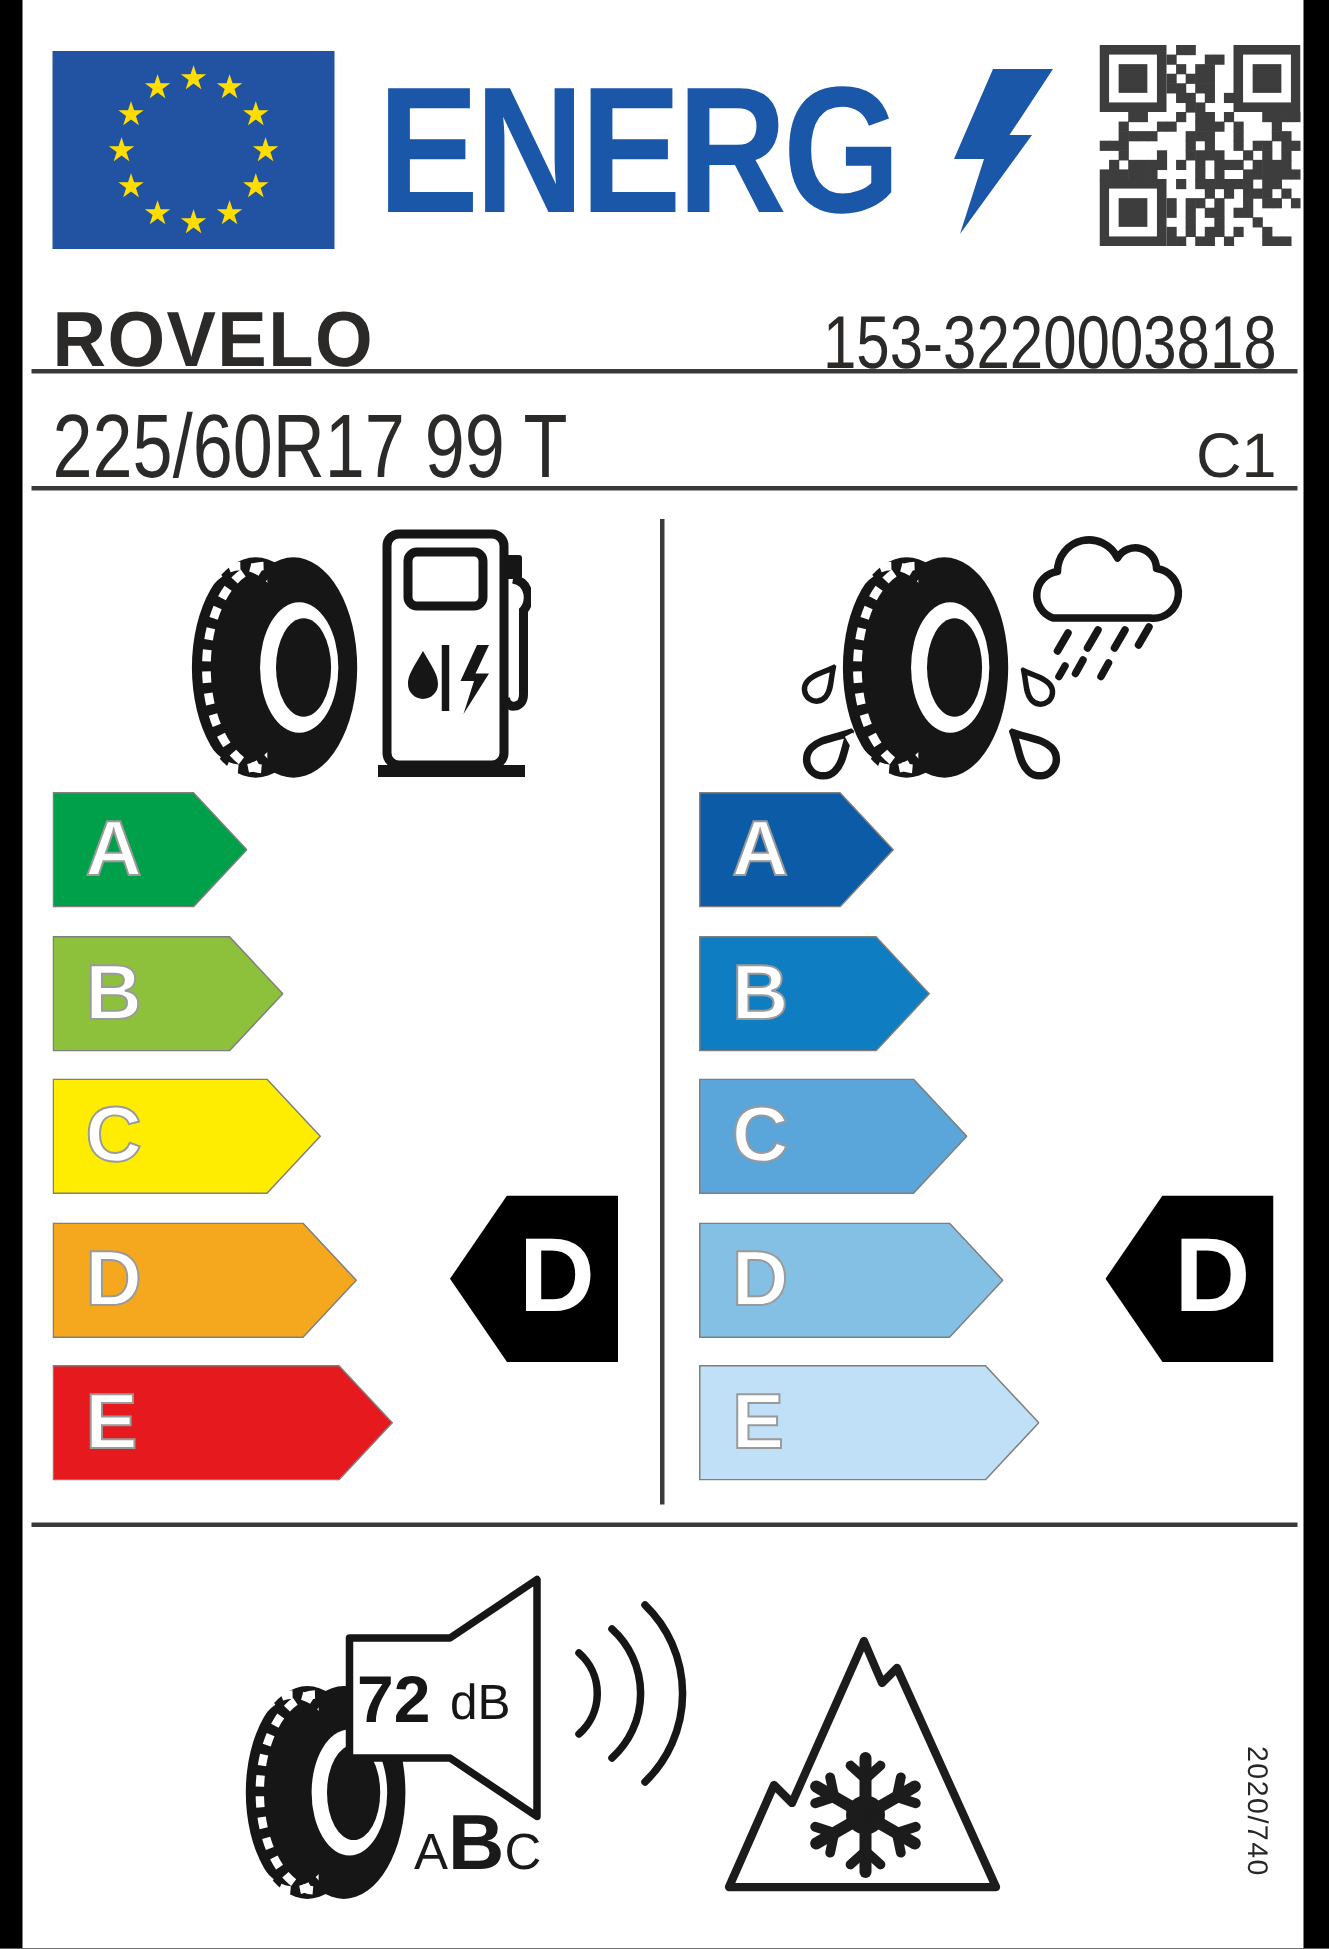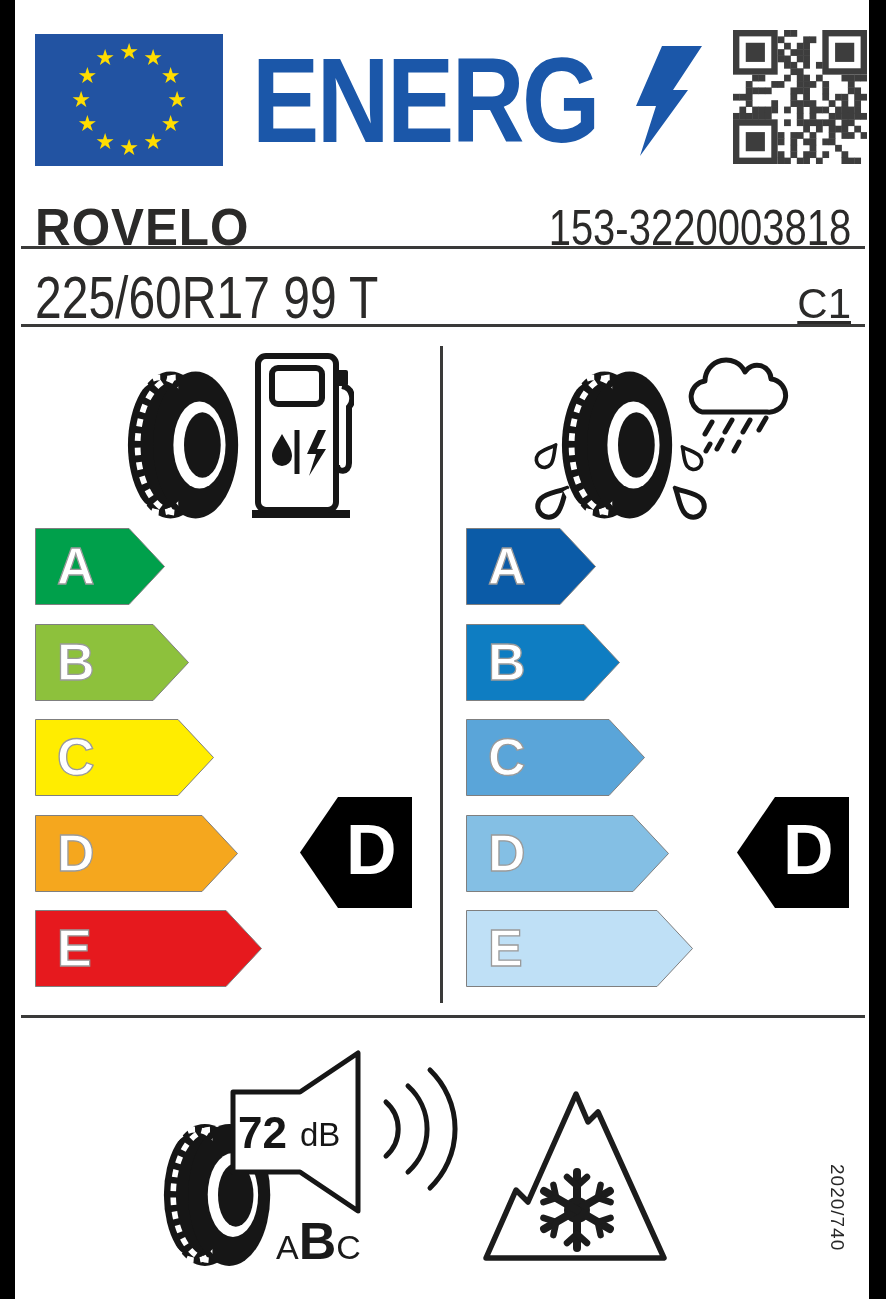--- a/index.html
+++ b/index.html
@@ -14,35 +14,35 @@
   .eu-flag .star{position:absolute;color:#ffdd00;font-size:22px;line-height:1;transform:translate(-50%,-50%);}
   .energ{position:absolute;left:252px;top:40px;font-size:120px;line-height:1;font-weight:bold;
          color:#1b57a9;letter-spacing:-3px;transform:scaleX(.84);transform-origin:left top;white-space:nowrap;}
   .bolt{position:absolute;left:632px;top:46px;}
   .qr{position:absolute;left:733px;top:30px;}
 
   
   .brand{position:absolute;left:35px;top:200px;font-size:52px;font-weight:bold;line-height:1.05;letter-spacing:1px;transform:scaleX(.95);transform-origin:left top;}
   .label-id{position:absolute;right:35px;top:202px;font-size:50px;line-height:1.05;transform:scaleX(.80);transform-origin:right top;}
   .tyre-size{position:absolute;left:35px;top:266px;font-size:60px;line-height:1.05;transform:scaleX(.80);transform-origin:left top;white-space:nowrap;}
-  .tyre-class{position:absolute;right:35px;top:282px;font-size:42px;line-height:1.05;text-decoration:underline;}
+  .tyre-class{position:absolute;right:35px;top:282px;font-size:42px;line-height:1.05;}
   .hline{position:absolute;left:21px;width:844px;height:3px;background:#3a3a39;}
   .vline{position:absolute;left:440px;top:346px;width:3px;height:657px;background:#3a3a39;}
 
   
   .scale{position:absolute;width:240px;height:462px;}
   .arrow-row{position:absolute;left:0;height:77px;}
   .grade-letter{position:absolute;left:22px;top:8px;font-size:52px;font-weight:bold;color:#fff;
                 -webkit-text-stroke:1.3px #9a9a9a;line-height:77px;top:0;}
   .indicator{position:absolute;width:112px;height:111px;}
   .indicator .rating-letter{position:absolute;left:46px;top:50%;transform:translateY(-54%);
                 font-size:70px;font-weight:bold;color:#fff;line-height:1;}
 
   
-  .abc{position:absolute;left:276px;top:1206px;line-height:70px;white-space:nowrap;color:#1a1a1a;}
+  .abc{position:absolute;left:276px;top:1206px;line-height:46px;white-space:nowrap;color:#1a1a1a;}
   .abc .c-a,.abc .c-c{font-size:34px;}
   .abc .c-b{font-size:52px;font-weight:bold;}
   .reg{position:absolute;left:826px;top:1164px;writing-mode:vertical-rl;font-size:19px;
        letter-spacing:1px;color:#262626;}
   svg{display:block;}
   svg text{font-family:"Liberation Sans",sans-serif;}
 </style>
 </head>
 <body>
 

